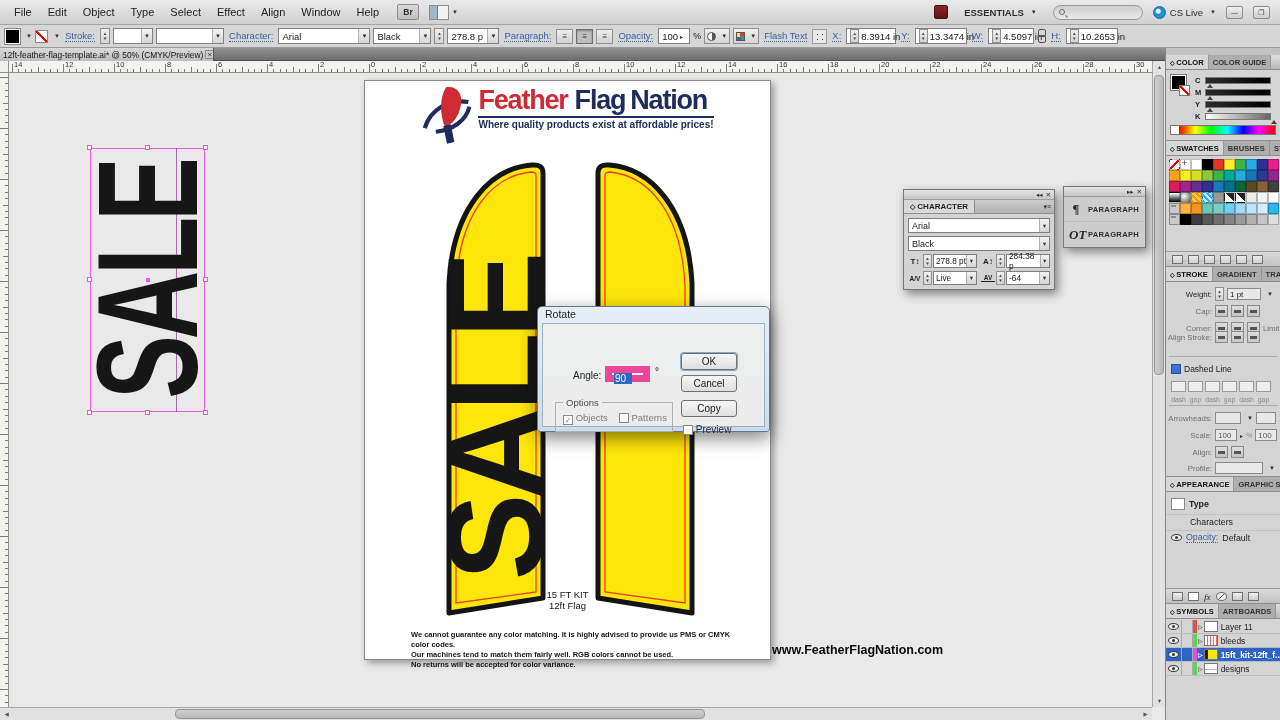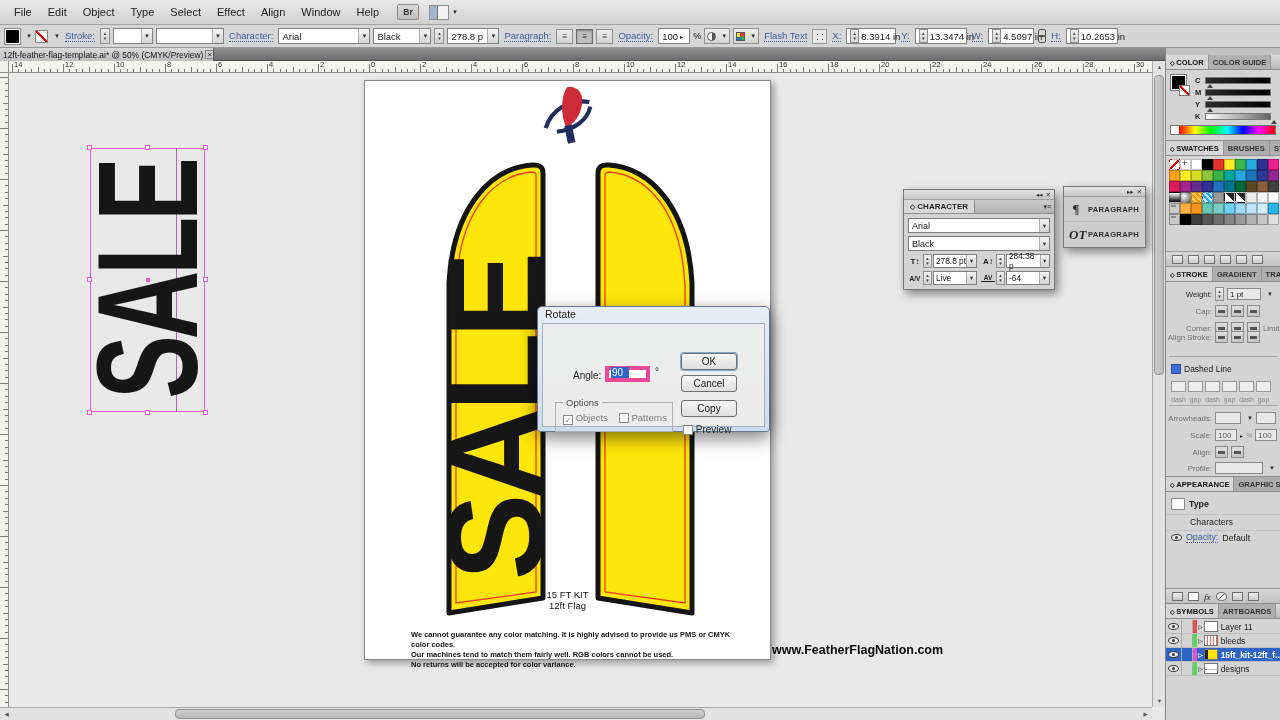--- a/index.html
+++ b/index.html
@@ -114,21 +114,21 @@
 #paradock{left:1063px;top:186px;width:83px}
 .drow{height:25px;display:flex;align-items:center;gap:5px;padding-left:5px;border-bottom:1px solid #bcbcbc}
 .dglyph{font-family:"Liberation Serif",serif;font-style:italic;font-weight:bold;font-size:13px;color:#2a2a2a;width:14px;text-align:center}
 .dlabel{font-size:7.6px;font-weight:bold;color:#2e2e2e;letter-spacing:.3px}
 
 
 #rotdlg{left:537px;top:306px;width:233px;height:126px;z-index:50;background:linear-gradient(#e6eef7,#ccdcec);border:1px solid #61788f;border-radius:5px 5px 3px 3px;box-shadow:0 6px 18px rgba(0,0,0,.5)}
 #rotdlg .title{height:15px;font-size:10.5px;color:#1c1c1c;padding:1px 0 0 7px;text-shadow:0 0 3px #fff}
 #rotbody{position:absolute;left:4px;right:4px;top:16px;bottom:4px;background:rgba(236,236,236,.97);border:1px solid #9fb0c0}
 .dlglab{position:absolute;font-size:10px;color:#222}
-#angle-input{position:absolute;left:62px;top:42px;width:45px;height:16px;background:#fff;border:4px solid #ec4899;font-size:10px;display:flex;align-items:flex-end;padding-left:2px}
+#angle-input{position:absolute;left:62px;top:42px;width:45px;height:16px;background:#fff;border:7px solid #ec4899;font-size:10px;display:flex;align-items:flex-start;padding-left:2px}
 #angle-input .selval{background:#2e66c9;color:#fff;padding:0 6px 0 1px}
 .dbtn{position:absolute;left:138px;width:56px;height:17px;border:1px solid #707070;border-radius:3px;background:linear-gradient(#f7f7f7,#dedede);font-size:10px;text-align:center;line-height:16px;color:#1a1a1a}
 .dbtn.def{box-shadow:0 0 0 1px #86a7c8}
 #optbox{position:absolute;left:12px;top:78px;width:118px;height:30px;border:1px solid #b0b0b0}
 #optbox .leg{position:absolute;top:-6px;left:7px;background:#ececec;padding:0 3px;font-size:9.5px;color:#4a4a4a}
 .cb{width:10px;height:10px;background:#fff;border:1px solid #8a8a8a;display:inline-block;vertical-align:-2px;font-size:8px;line-height:9px;text-align:center;color:#777}
 .cbrow{position:absolute;top:9px;left:7px;display:flex;gap:11px;font-size:9.5px;color:#7a7a7a}
 #previewrow{position:absolute;left:140px;top:100px;font-size:10px;color:#2a2a2a}
 
 
@@ -206,20 +206,37 @@
   <span class="mitem">Select</span>
   <span class="mitem">Effect</span>
   <span class="mitem">Align</span>
   <span class="mitem">Window</span>
   <span class="mitem">Help</span>
   <span id="br-btn">Br</span>
   <span id="arrange-btn">
       <i></i>
     </span>
   <span class="dar">▼</span>
+  <div id="mb-right">
+    <span id="red-app"></span>
+    <span id="workspace-btn">
+        <span>ESSENTIALS</span>
+        <span class="dar">▼</span>
+      </span>
+    <span id="searchbox">
+        <span class="mag"></span>
+      </span>
+    <span id="cslive">
+        <span id="cslive-ic"></span>
+        <span>CS Live</span>
+        <span class="dar">▼</span>
+      </span>
+    <span class="winbtn">—</span>
+    <span class="winbtn">❐</span>
+  </div>
 </div>
 
 <div id="controlbar" class="a">
   <span style="width:15px;height:15px;background:#000;border:1px solid #fff;outline:1px solid #888"></span>
   <span class="dar">▼</span>
   <span style="width:13px;height:13px;background:linear-gradient(45deg,#fff 44%,#e00 44% 56%,#fff 56%);border:1px solid #888"></span>
   <span class="dar">▼</span>
   <span class="blab">Stroke:</span>
   <span class="stp"></span>
   <span class="combo w38">
@@ -603,20 +620,24 @@
   <div id="pasteboard" class="a">
     <div id="artboard" class="a">
 
       <div id="logo" class="a">
         <svg width="52" height="62" viewBox="0 0 56 66">
           <path d="M4 46 C10 26 30 14 51 18" fill="none" stroke="#202c5c" stroke-width="4.5"></path>
           <path d="M27 2 C39 0 45 9 43 21 C41 34 34 42 26 45 C20 32 20 12 27 2 Z" fill="#cf2b36"></path>
           <path d="M52 23 C49 38 34 48 16 50" fill="none" stroke="#202c5c" stroke-width="4.5"></path>
           <path d="M24 44 L32 42 L36 61 L28 63 Z" fill="#202c5c"></path>
         </svg>
+        <div id="logotxt">
+          <div id="brandline"><span id="brand-w1">Feather</span><span id="brand-w2">Flag</span><span id="brand-w3">Nation</span></div>
+          <div id="tagline">Where quality products exist at affordable prices!</div>
+        </div>
       </div>
 
       <svg id="flagsvg" class="a" width="256" height="464" viewBox="440 158 256 464">
         <path d="M542 597 L542 172 Q542 163 531 164 C490 167 452 206 448 282 L448 612 Z" fill="#ffe60a" stroke="#141414" stroke-width="5" stroke-linejoin="round"></path>
         <path d="M535 591 L535 174 Q535 171 530 171 C492 175 459 210 455 284 L455 602 Z" fill="none" stroke="#ee3d23" stroke-width="1.3"></path>
         <path d="M597 597 L597 172 Q597 163 608 164 C649 167 687 206 691 282 L691 612 Z" fill="#ffe60a" stroke="#141414" stroke-width="5" stroke-linejoin="round"></path>
         <path d="M604 591 L604 174 Q604 171 609 171 C647 175 680 210 684 284 L684 602 Z" fill="none" stroke="#ee3d23" stroke-width="1.3"></path>
       </svg>
 
       <div id="sale-flag" class="vtext a">SALE</div>

